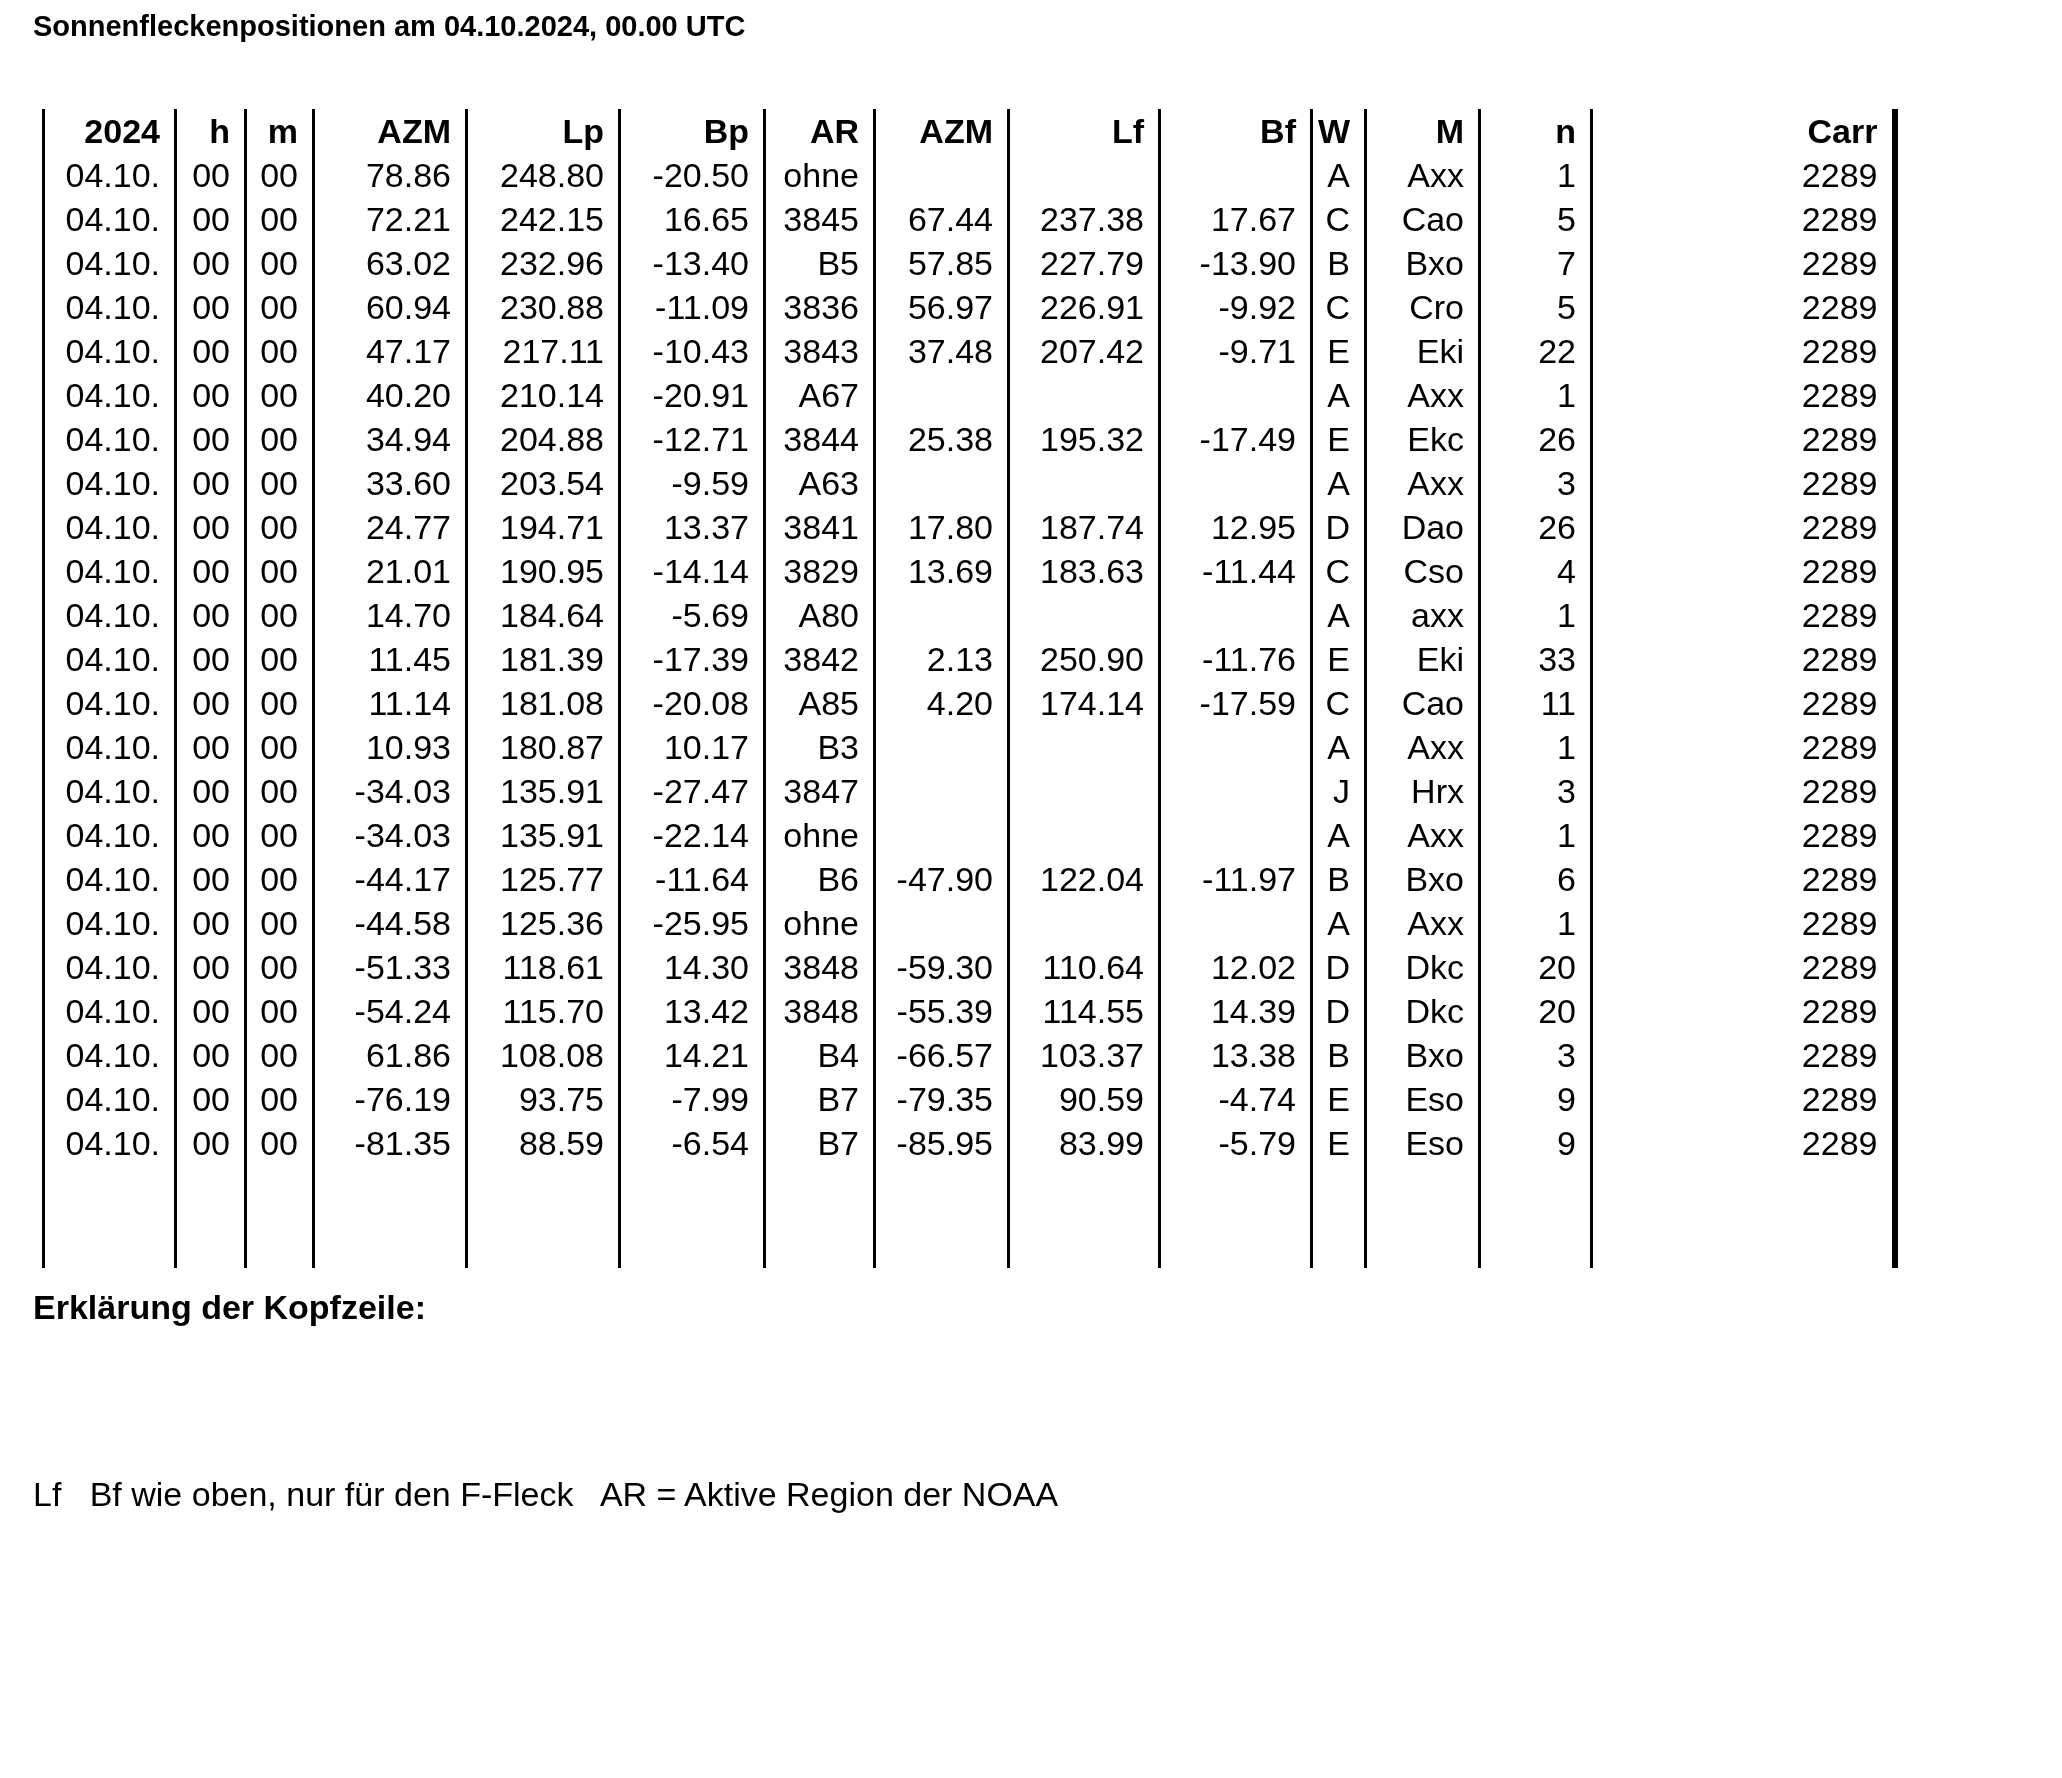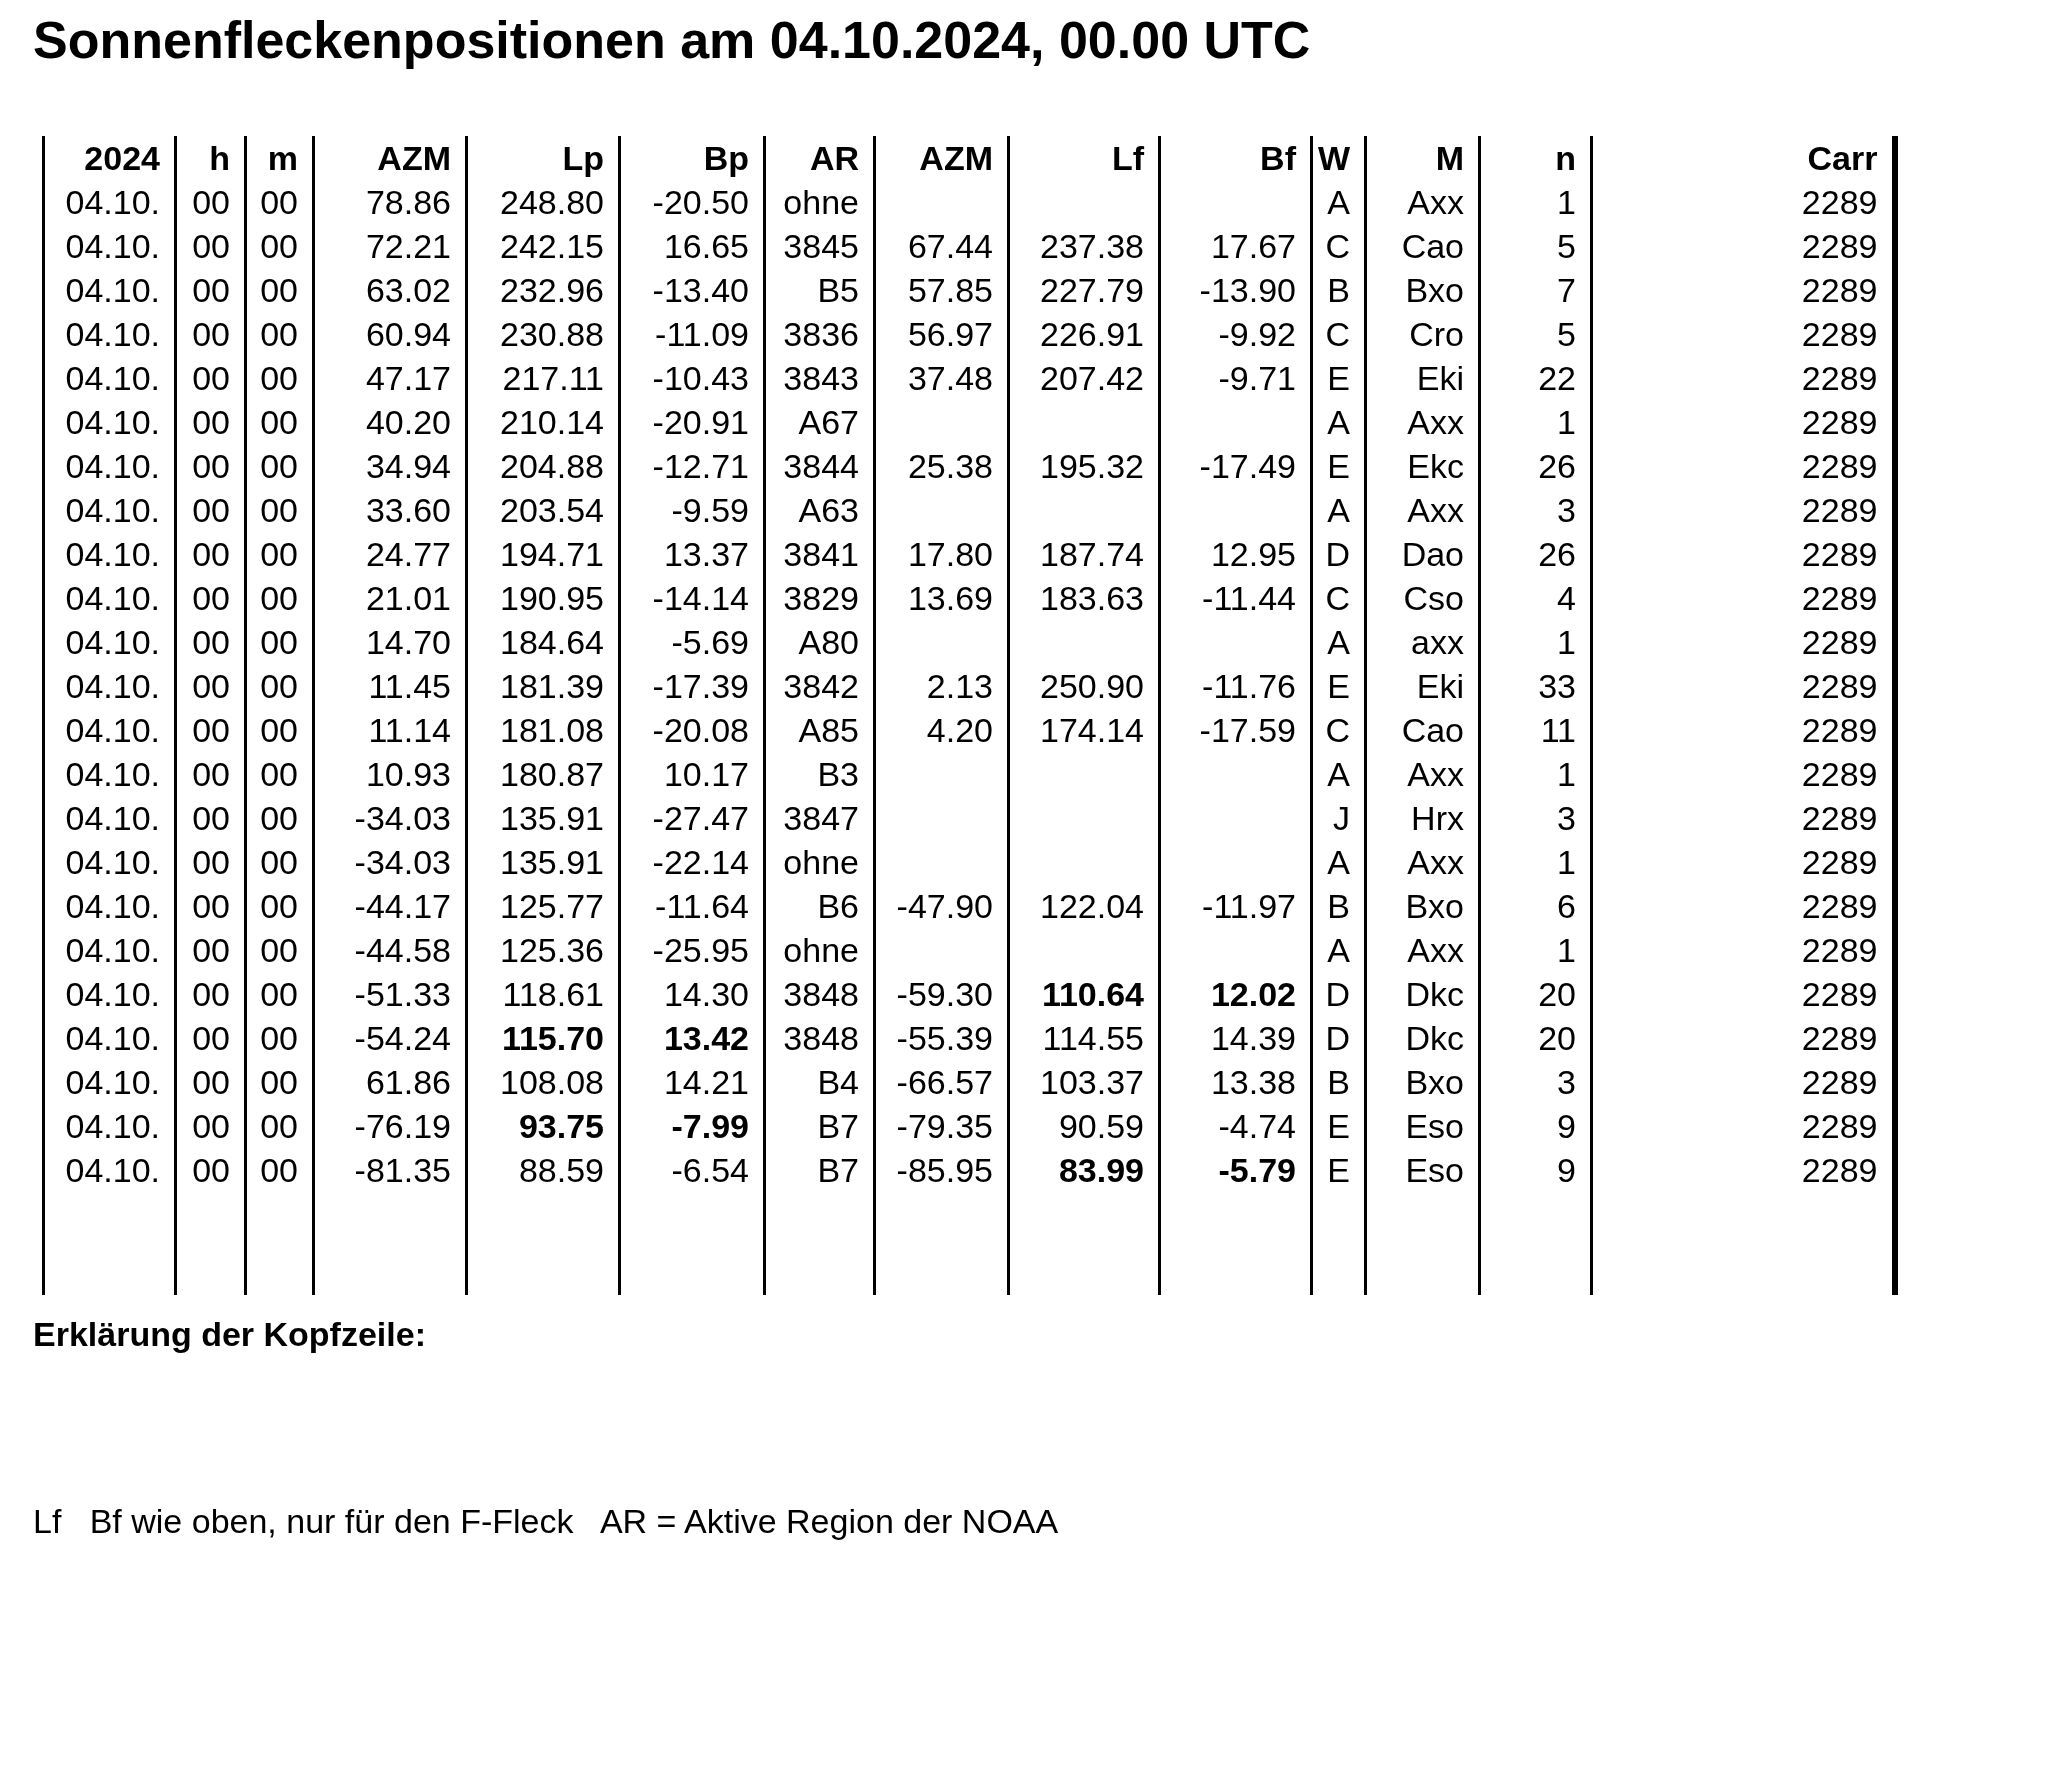--- a/index.html
+++ b/index.html
@@ -10,21 +10,21 @@
     font-family: "Liberation Sans", sans-serif;
   }
   body {
     width: 2063px;
     height: 1778px;
     overflow: hidden;
     position: relative;
   }
   .title {
     margin: 10px 0 0 33px;
-    font-size: 52px;
+    font-size: 29px;
     font-weight: bold;
     letter-spacing: 0px;
   }
   table.sunspots {
     border-collapse: collapse;
     table-layout: fixed;
     margin: 66px 6px 0 42px;
     border-left: 3px solid #000;
   }
   table.sunspots th,
@@ -40,21 +40,21 @@
     overflow: hidden;
   }
   table.sunspots th {
     font-weight: bold;
   }
   table.sunspots th:last-child,
   table.sunspots td:last-child {
     border-right-width: 6px;
   }
   table.sunspots td.b {
-    font-weight: bold;
+    font-weight: normal;
   }
   table.sunspots tr.spacer td {
     height: 103px;
     line-height: 103px;
   }
   .legend-heading {
     margin: 20px 0 0 33px;
     font-size: 34px;
     font-weight: bold;
   }

